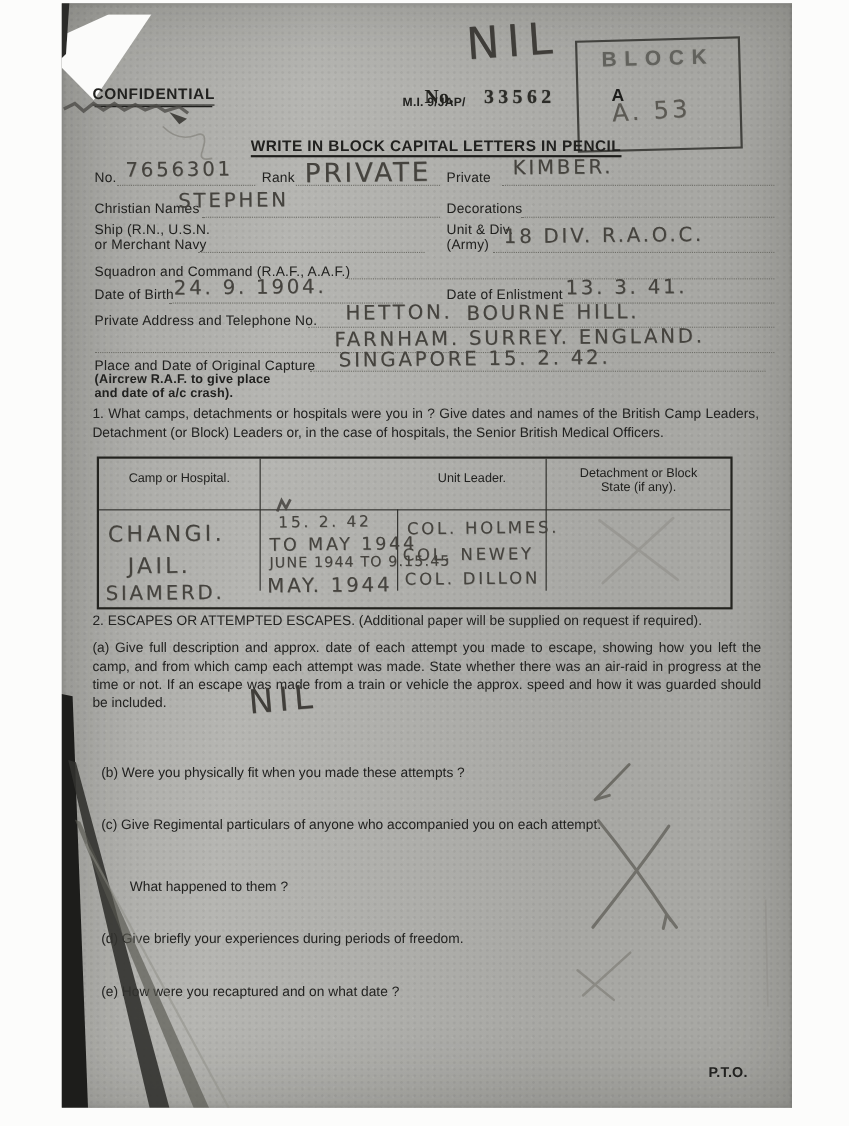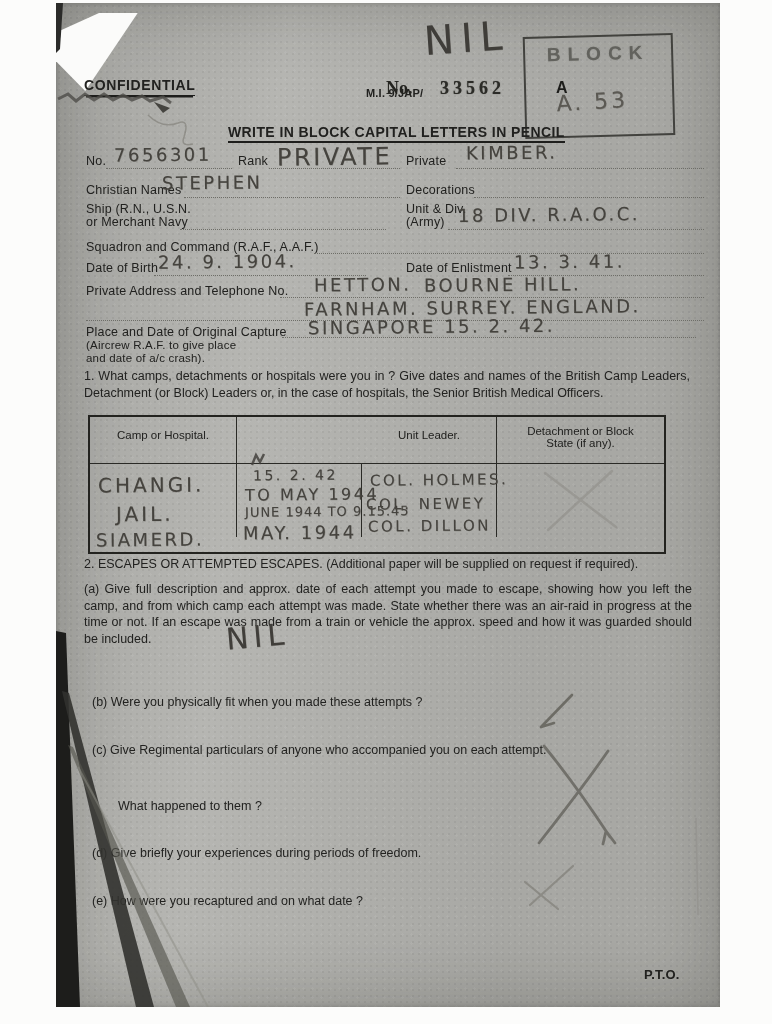--- a/index.html
+++ b/index.html
@@ -8,21 +8,21 @@
   .paper{position:absolute;left:56px;top:3px;width:664px;height:1004px;
          background:
            radial-gradient(rgba(0,0,0,.05) 1px, transparent 1.4px),
            radial-gradient(rgba(255,255,255,.06) 1px, transparent 1.4px),
            linear-gradient(97deg, rgba(0,0,0,.07), rgba(255,255,255,.05) 30%, rgba(0,0,0,.06) 72%),
            #b2b2ae;
          background-size:6px 6px, 9px 9px, 100% 100%, 100% 100%;
          box-shadow:inset 0 0 70px rgba(35,35,30,.28), inset 0 0 5px rgba(0,0,0,.2);}
   .abs{position:absolute;}
   .lbl{position:absolute;font-size:12.5px;color:#21211f;letter-spacing:.2px;white-space:nowrap;}
-  .lbl-sm{font-size:11.5px;}
+  .lbl-sm{font-size:11.5px;font-weight:bold;}
   .para{position:absolute;font-size:12.5px;color:#222220;line-height:1.32;text-align:justify;}
   .hand{position:absolute;font-family:"DejaVu Sans",sans-serif;color:#45433e;
         letter-spacing:2.5px;white-space:nowrap;transform:rotate(-.6deg);
         text-shadow:.4px .4px 0 rgba(60,58,52,.35);}
   .dots{position:absolute;height:0;border-bottom:1.5px dotted #6e6e68;}
   .bold{font-weight:bold;}
   .dbl-underline{border-bottom:1.5px solid #1e1e1c;box-shadow:0 3.5px 0 -2px #1e1e1c;padding-bottom:2px;}
   .underline{border-bottom:2px solid #1e1e1c;padding-bottom:1px;}
   .stamp{position:absolute;left:468px;top:32px;width:146px;height:98px;
          border:2.5px solid #3a3a36;transform:rotate(-1.5deg);opacity:.92;}

